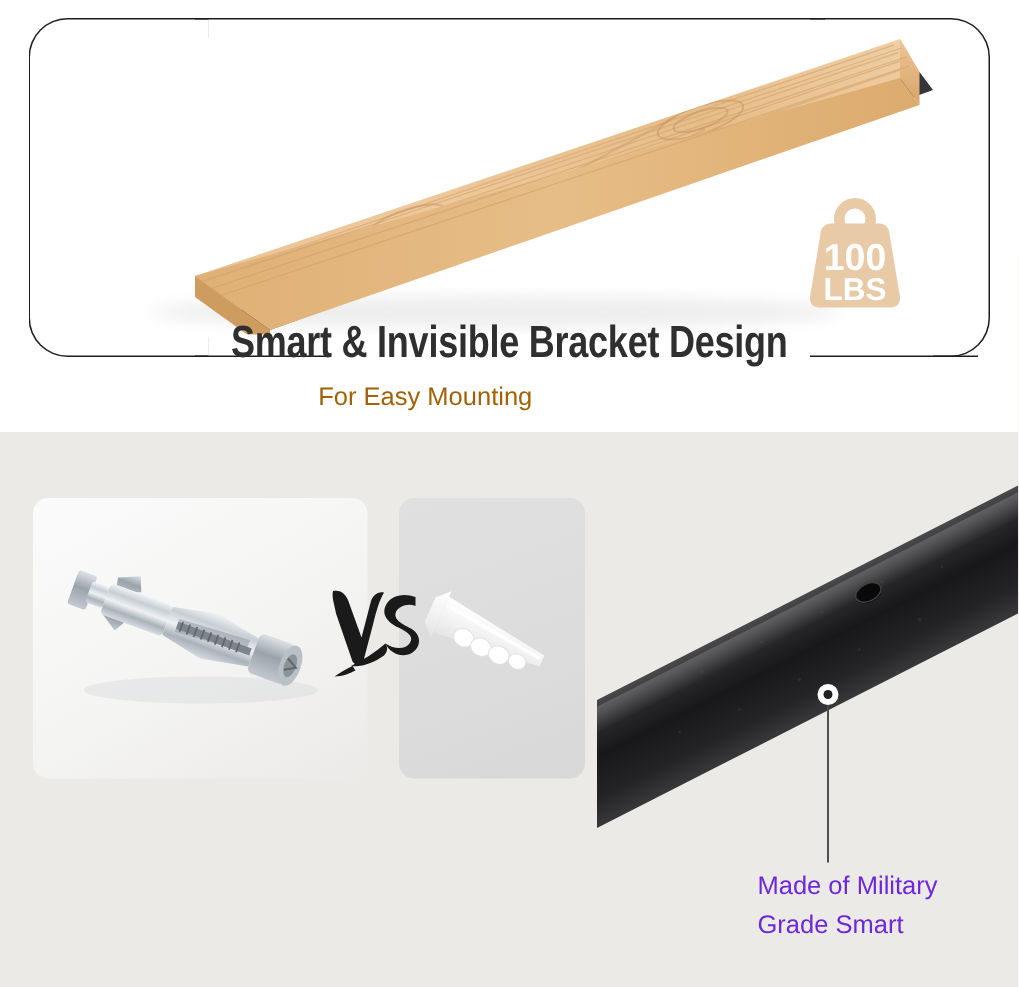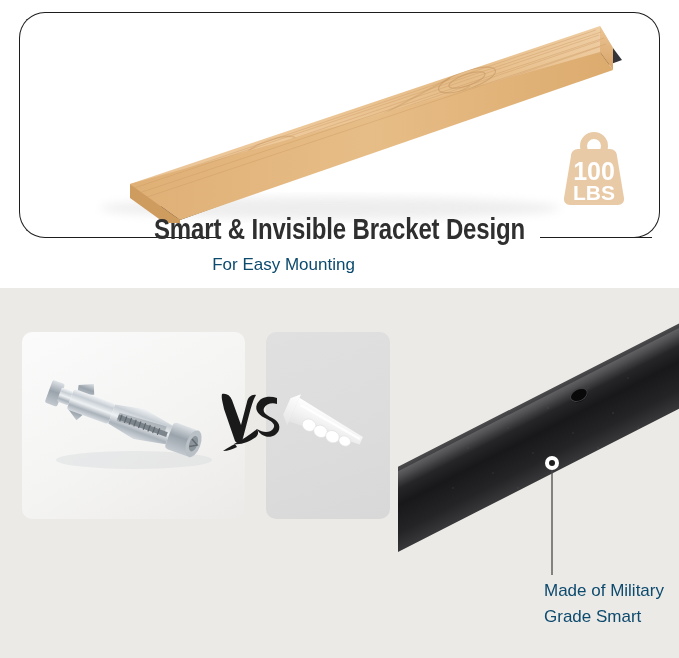--- a/index.html
+++ b/index.html
@@ -67,21 +67,21 @@
   .shelf-wrap {
     position: absolute;
     left: 30px; top: 8px;
     width: 610px; height: 215px;
   }
   .shelf-svg { display: block; width: 100%; height: 100%; }
 
   
   .weight-badge {
     position: absolute;
-    left: 552px; top: 128px;
+    left: 528px; top: 128px;
     width: 84px; height: 84px;
   }
   .weight-badge svg { display: block; width: 100%; height: 100%; }
 
   
   .headline {
     position: absolute;
     left: 0; top: 214px;
     width: 679px;
     text-align: center;
@@ -94,21 +94,21 @@
     transform-origin: 50% 50%;
     white-space: nowrap;
     line-height: 1;
   }
   .subhead {
     position: absolute;
     left: 0; top: 256px;
     width: 567px;
     text-align: center;
     font-size: 17px;
-    color: #0c4a6e;
+    color: #a16207;
     line-height: 1;
   }
 
   
   .bottom-section {
     position: absolute;
     left: 0; top: 288px;
     width: 679px; height: 370px;
     background: #eceae6;
     overflow: hidden;
@@ -150,24 +150,23 @@
   .callout-right {
     position: absolute;
     left: 540px; top: 455px;
     width: 24px; height: 122px;
   }
   .callout-right svg { display: block; width: 100%; height: 100%; }
   .iron-label {
     position: absolute;
     left: 505px; top: 578px;
     font-size: 17px;
-    color: #0c4a6e;
+    color: #6d28d9;
     line-height: 1.55;
     white-space: nowrap;
-    margin-left: 39px;
   }
 </style>
 </head>
 <body>
 
 <div id="root">
 
   <div class="top-section">
 
     <div class="frame-side frame-left"></div>

